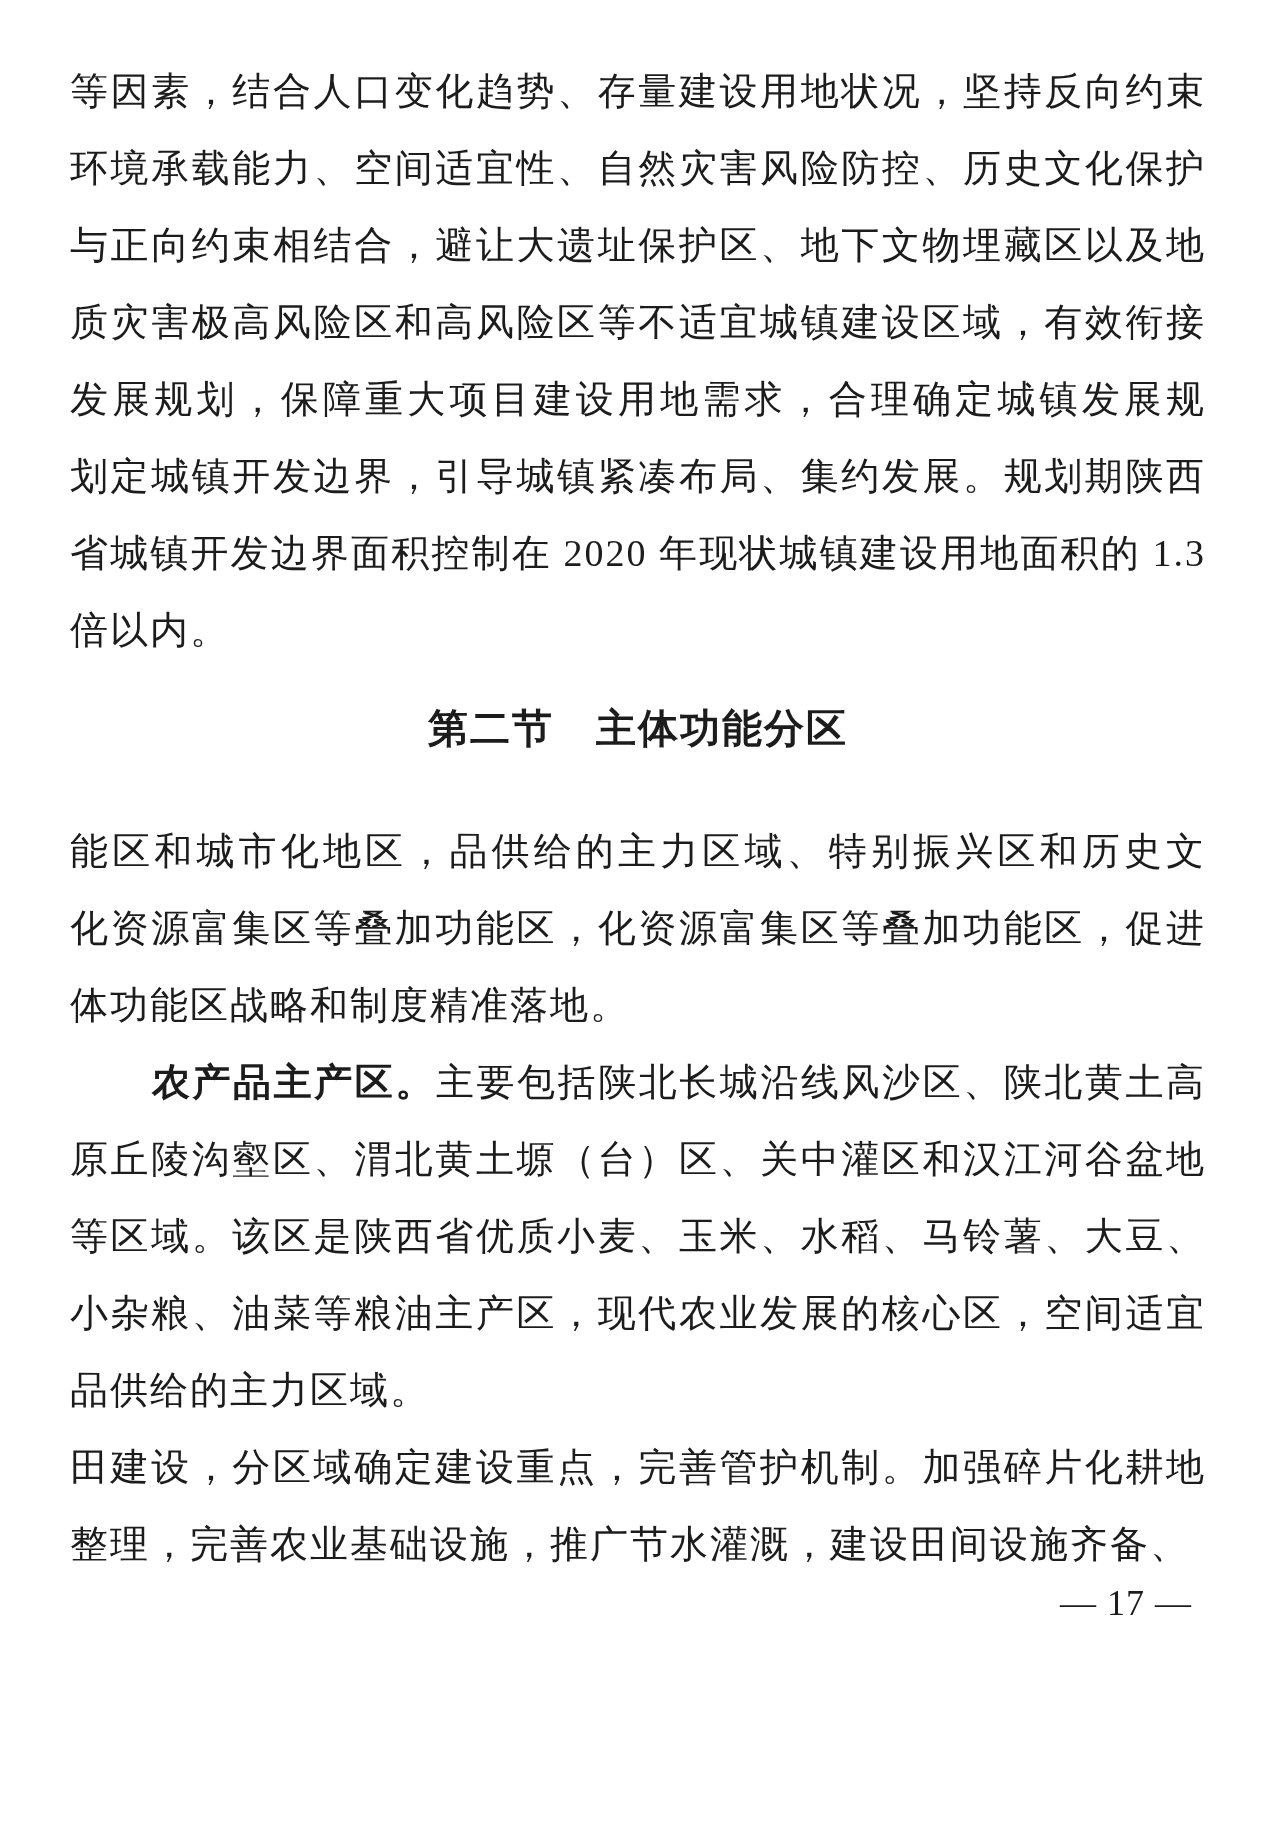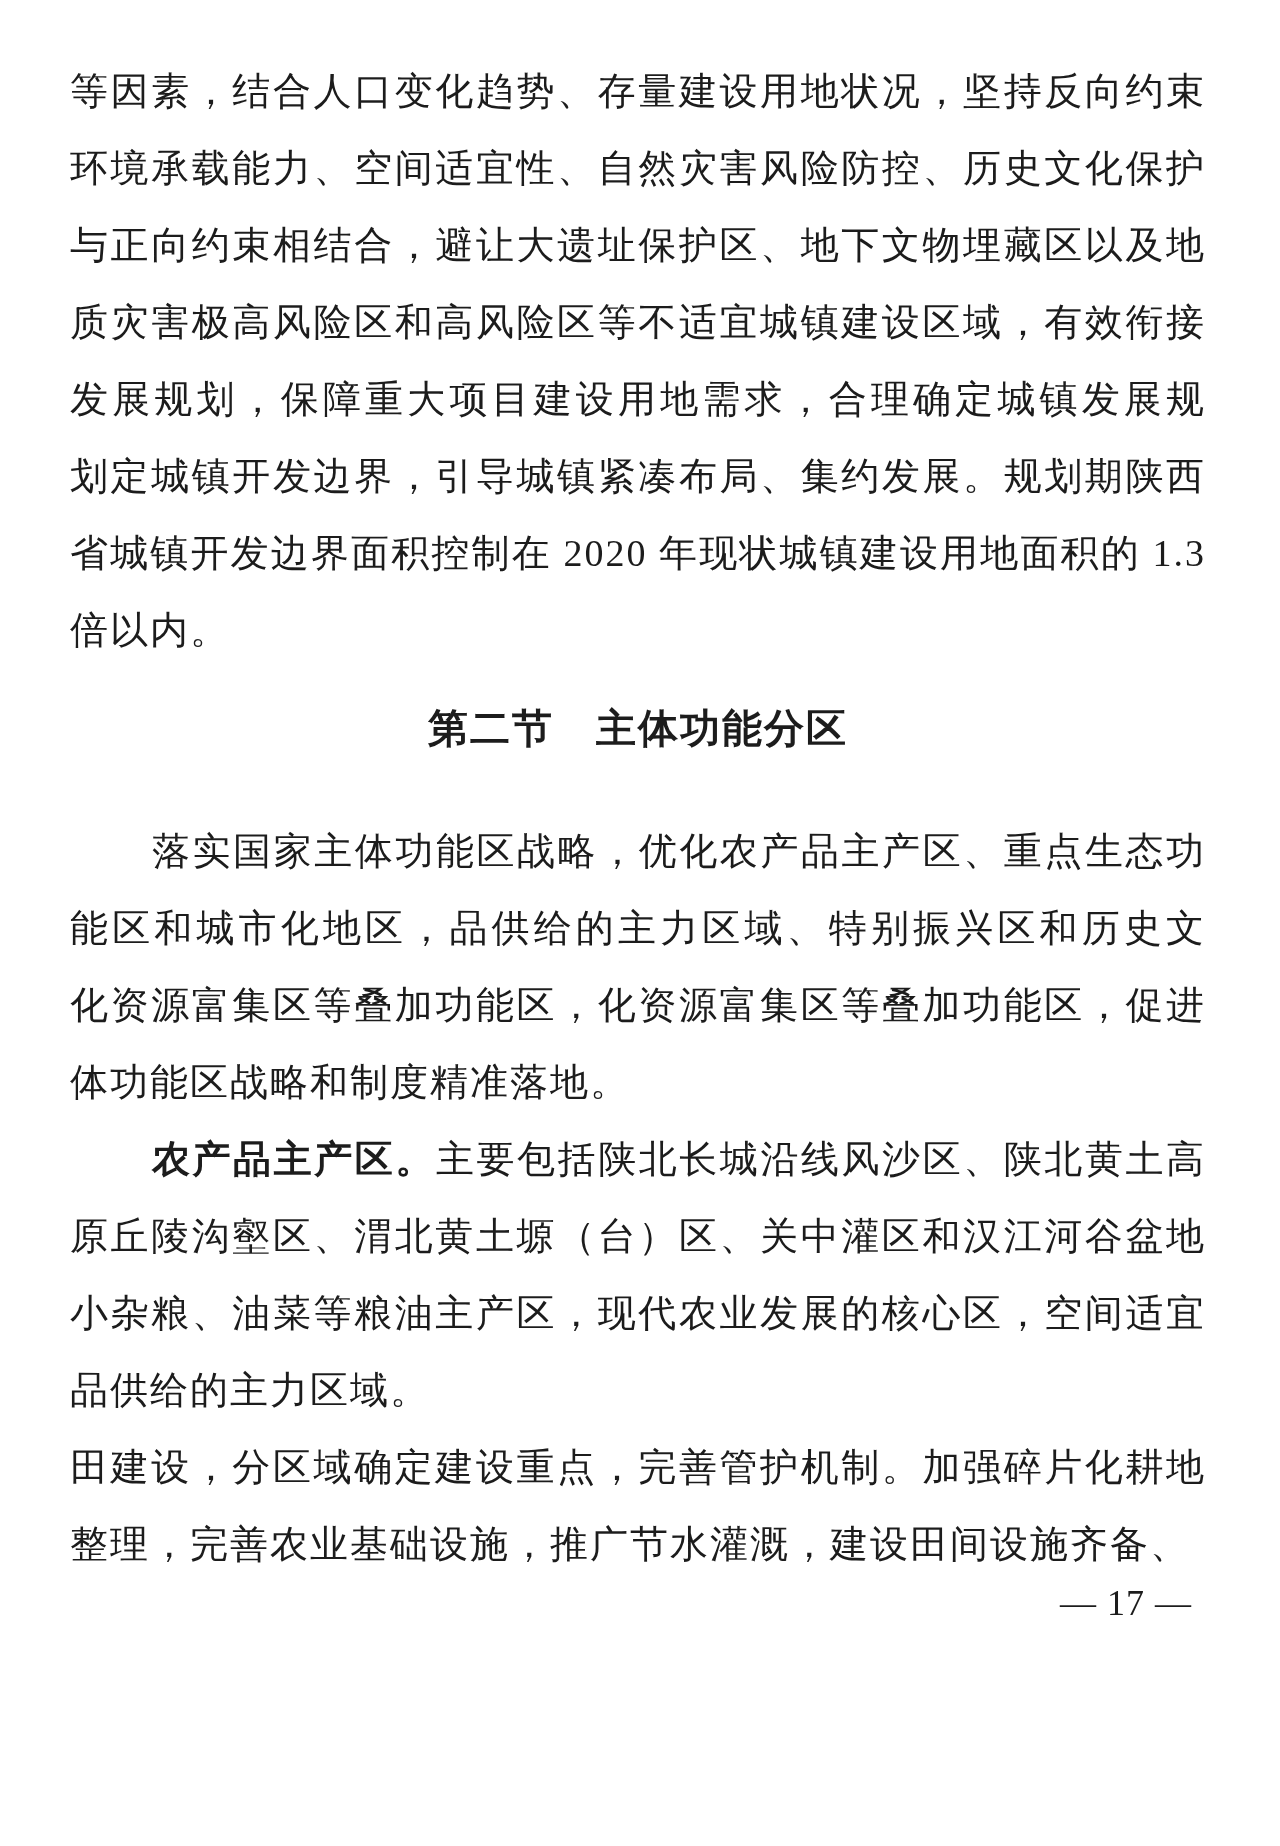--- a/index.html
+++ b/index.html
@@ -73,29 +73,29 @@
     <div class="line">划定城镇开发边界，引导城镇紧凑布局、集约发展。规划期陕西</div>
     <div class="line">省城镇开发边界面积控制在 2020 年现状城镇建设用地面积的 1.3</div>
     <div class="line last">倍以内。</div>
   </div>
 
   <div class="heading">
     <span>第二节</span><span class="gap">主体功能分区</span>
   </div>
 
   <div class="para para-2">
-    <div class="line indent">落实国家主体功能区战略，优化农产品主产区、重点生态功</div>
     <div class="line">能区和城市化地区，品供给的主力区域、特别振兴区和历史文</div>
     <div class="line">化资源富集区等叠加功能区，化资源富集区等叠加功能区，促进主</div>
     <div class="line last">体功能区战略和制度精准落地。</div>
   </div>
 
   <div class="para">
     <div class="line indent"><span class="lead">农产品主产区。</span><span>主要包括陕北长城沿线风沙区、陕北黄土高</span></div>
     <div class="line">原丘陵沟壑区、渭北黄土塬（台）区、关中灌区和汉江河谷盆地</div>
+    <div class="line">等区域。该区是陕西省优质小麦、玉米、水稻、马铃薯、大豆、</div>
     <div class="line">小杂粮、油菜等粮油主产区，现代农业发展的核心区，空间适宜性</div>
     <div class="line last">品供给的主力区域。</div>
   </div>
 
   <div class="para">
     <div class="line">田建设，分区域确定建设重点，完善管护机制。加强碎片化耕地</div>
     <div class="line last">整理，完善农业基础设施，推广节水灌溉，建设田间设施齐备、</div>
   </div>
 
   <div class="page-number">— 17 —</div>

